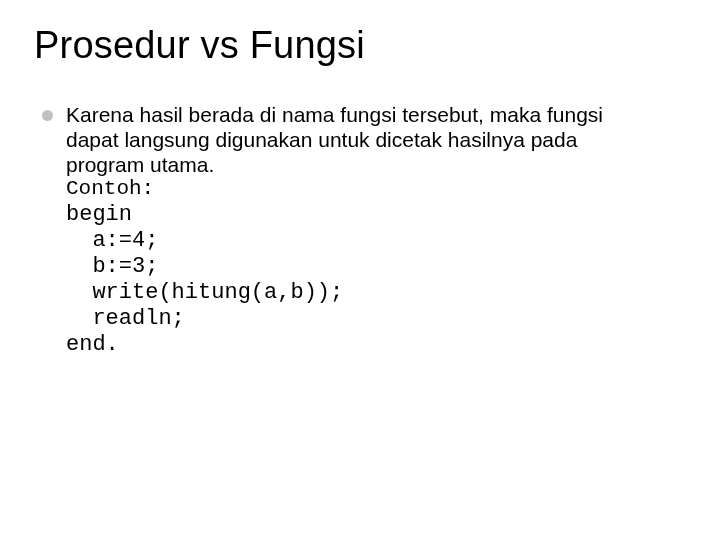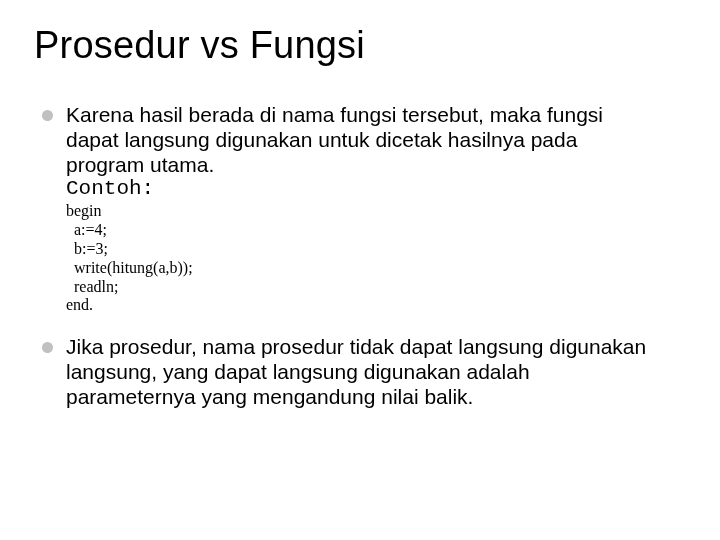--- a/index.html
+++ b/index.html
@@ -12,36 +12,33 @@
     content: "";
     position: absolute;
     left: 0;
     top: 7px;
     width: 11px;
     height: 11px;
     border-radius: 50%;
     background: #c0c0c0;
   }
   .body-text { display: block; }
-  .code-block { font-family: Liberation Serif, serif; font-size: 16px; line-height: 1.18; white-space: pre; display: block; }
+  .code-block { font-family: Liberation Mono, monospace; font-size: 22px; line-height: 1.18; white-space: pre; display: block; }
   .subtext { display: block; font-family: Liberation Mono, monospace; }
 </style>
 </head>
 <body>
 
 <div class="slide">
   <h1 class="title">Prosedur vs Fungsi</h1>
   <ul class="bullets">
     <li>
       <span class="body-text">Karena hasil berada di nama fungsi tersebut, maka fungsi dapat langsung digunakan untuk dicetak hasilnya pada program utama.</span>
       <span class="subtext">Contoh:</span>
       <span class="code-block">begin
   a:=4;
   b:=3;
   write(hitung(a,b));
   readln;
 end.</span>
     </li>
-    <li>
-      <span class="body-text">Jika prosedur, nama prosedur tidak dapat langsung digunakan langsung, yang dapat langsung digunakan adalah parameternya yang mengandung nilai balik.</span>
-    </li>
   </ul>
 </div>
 
 </body></html>

